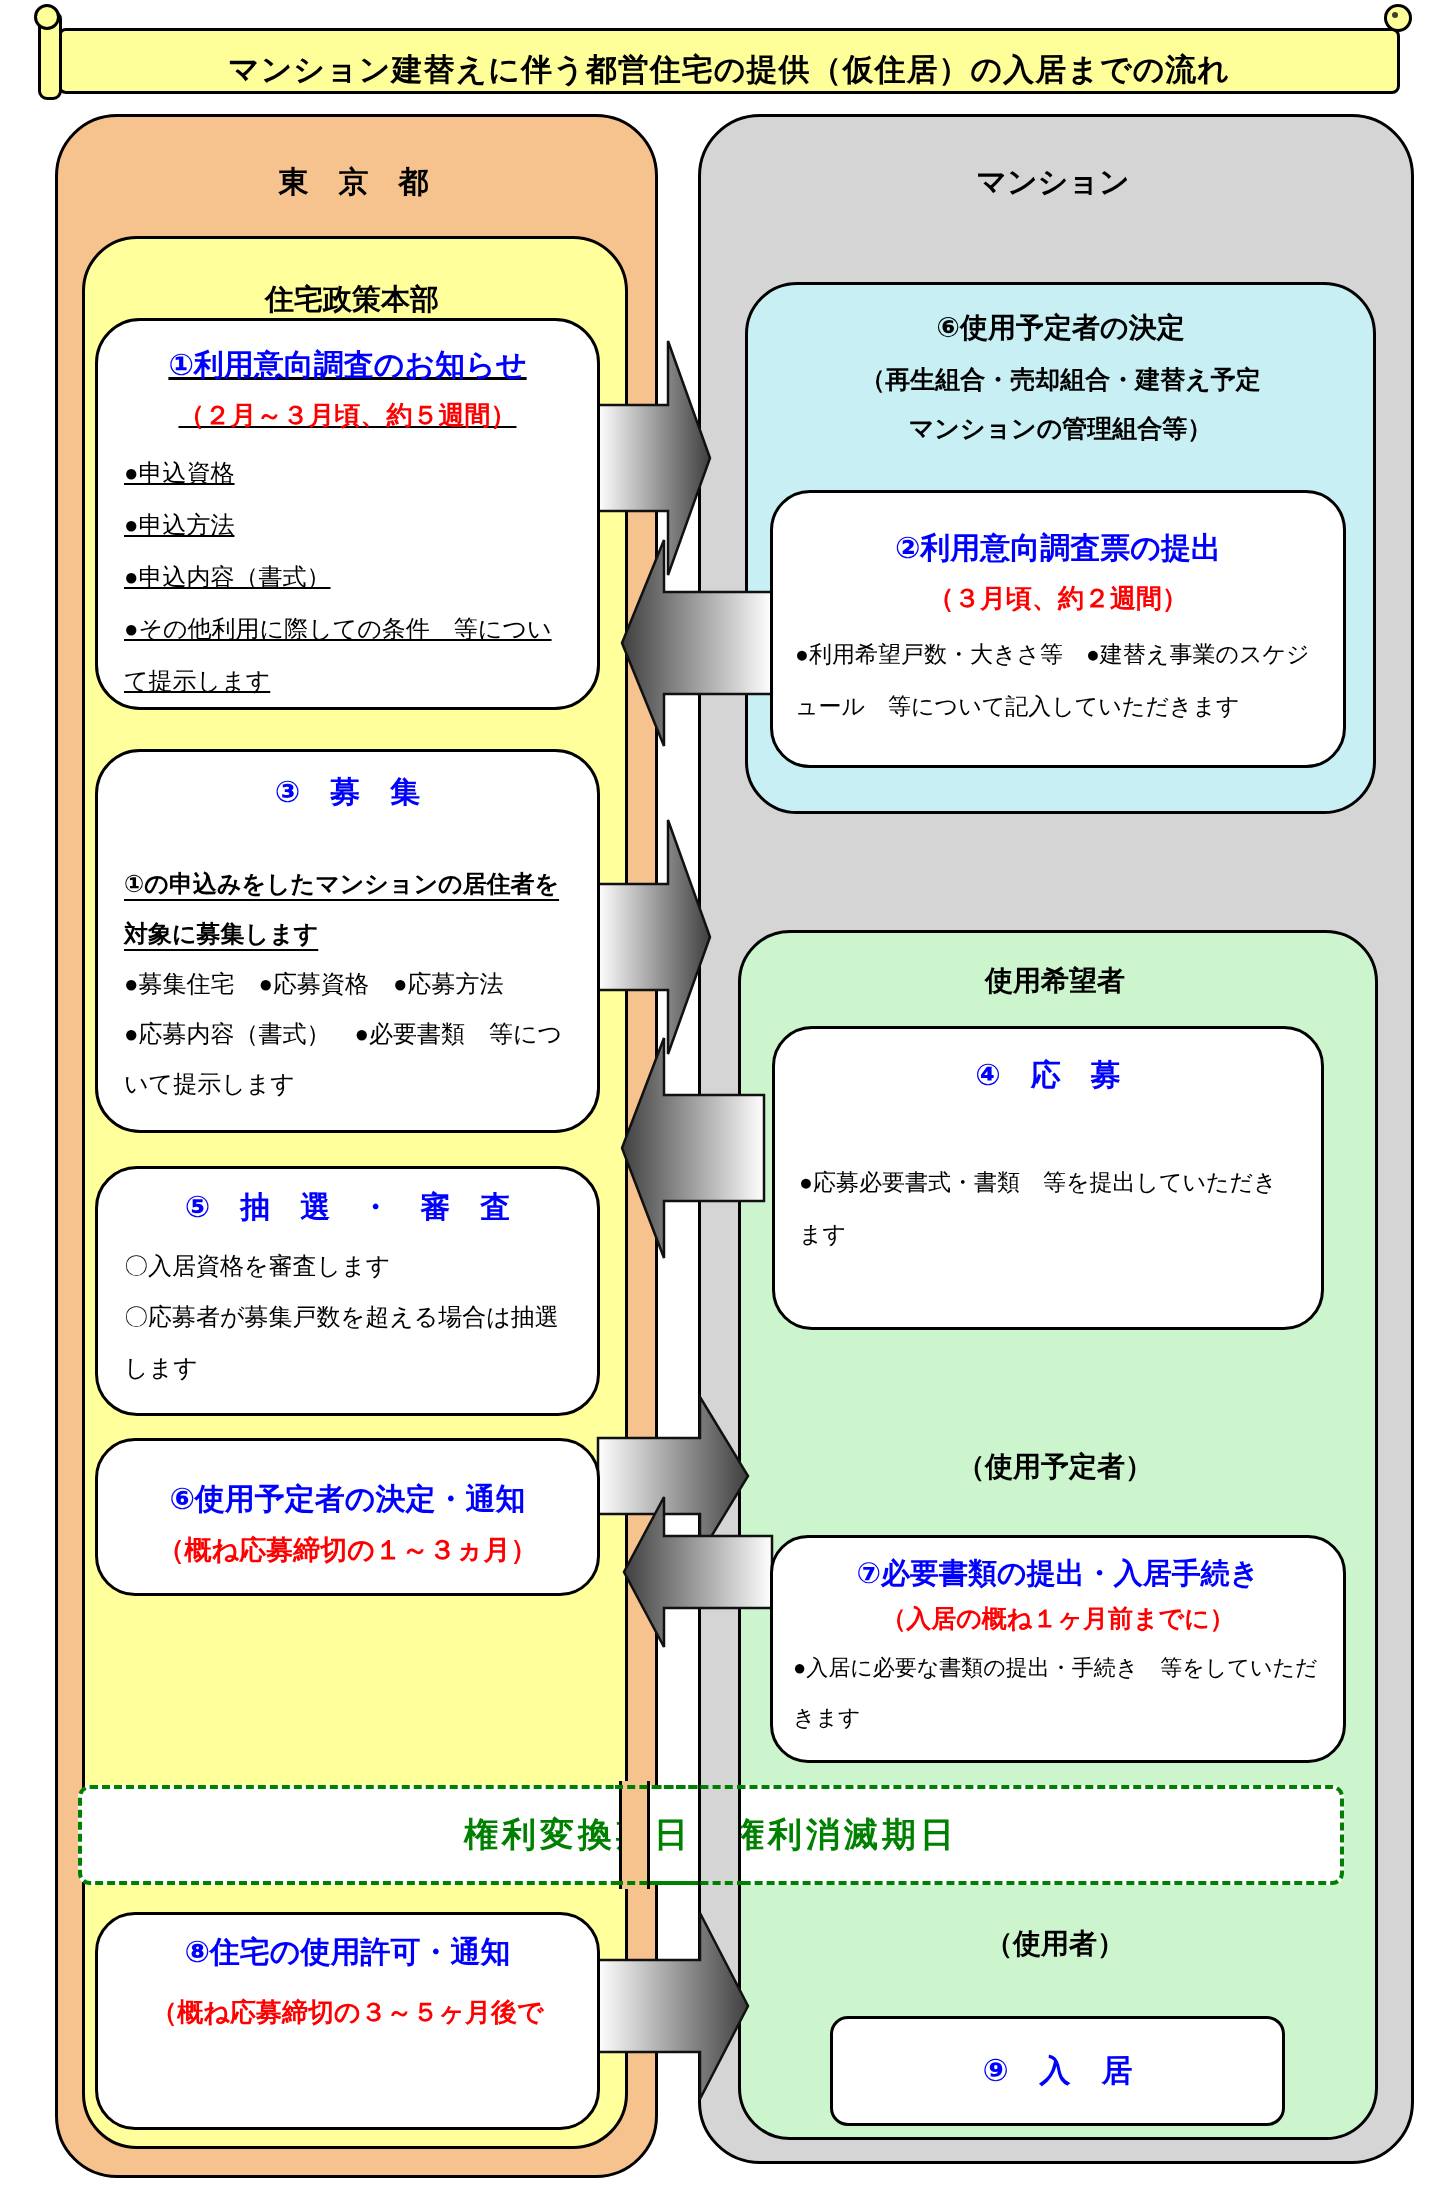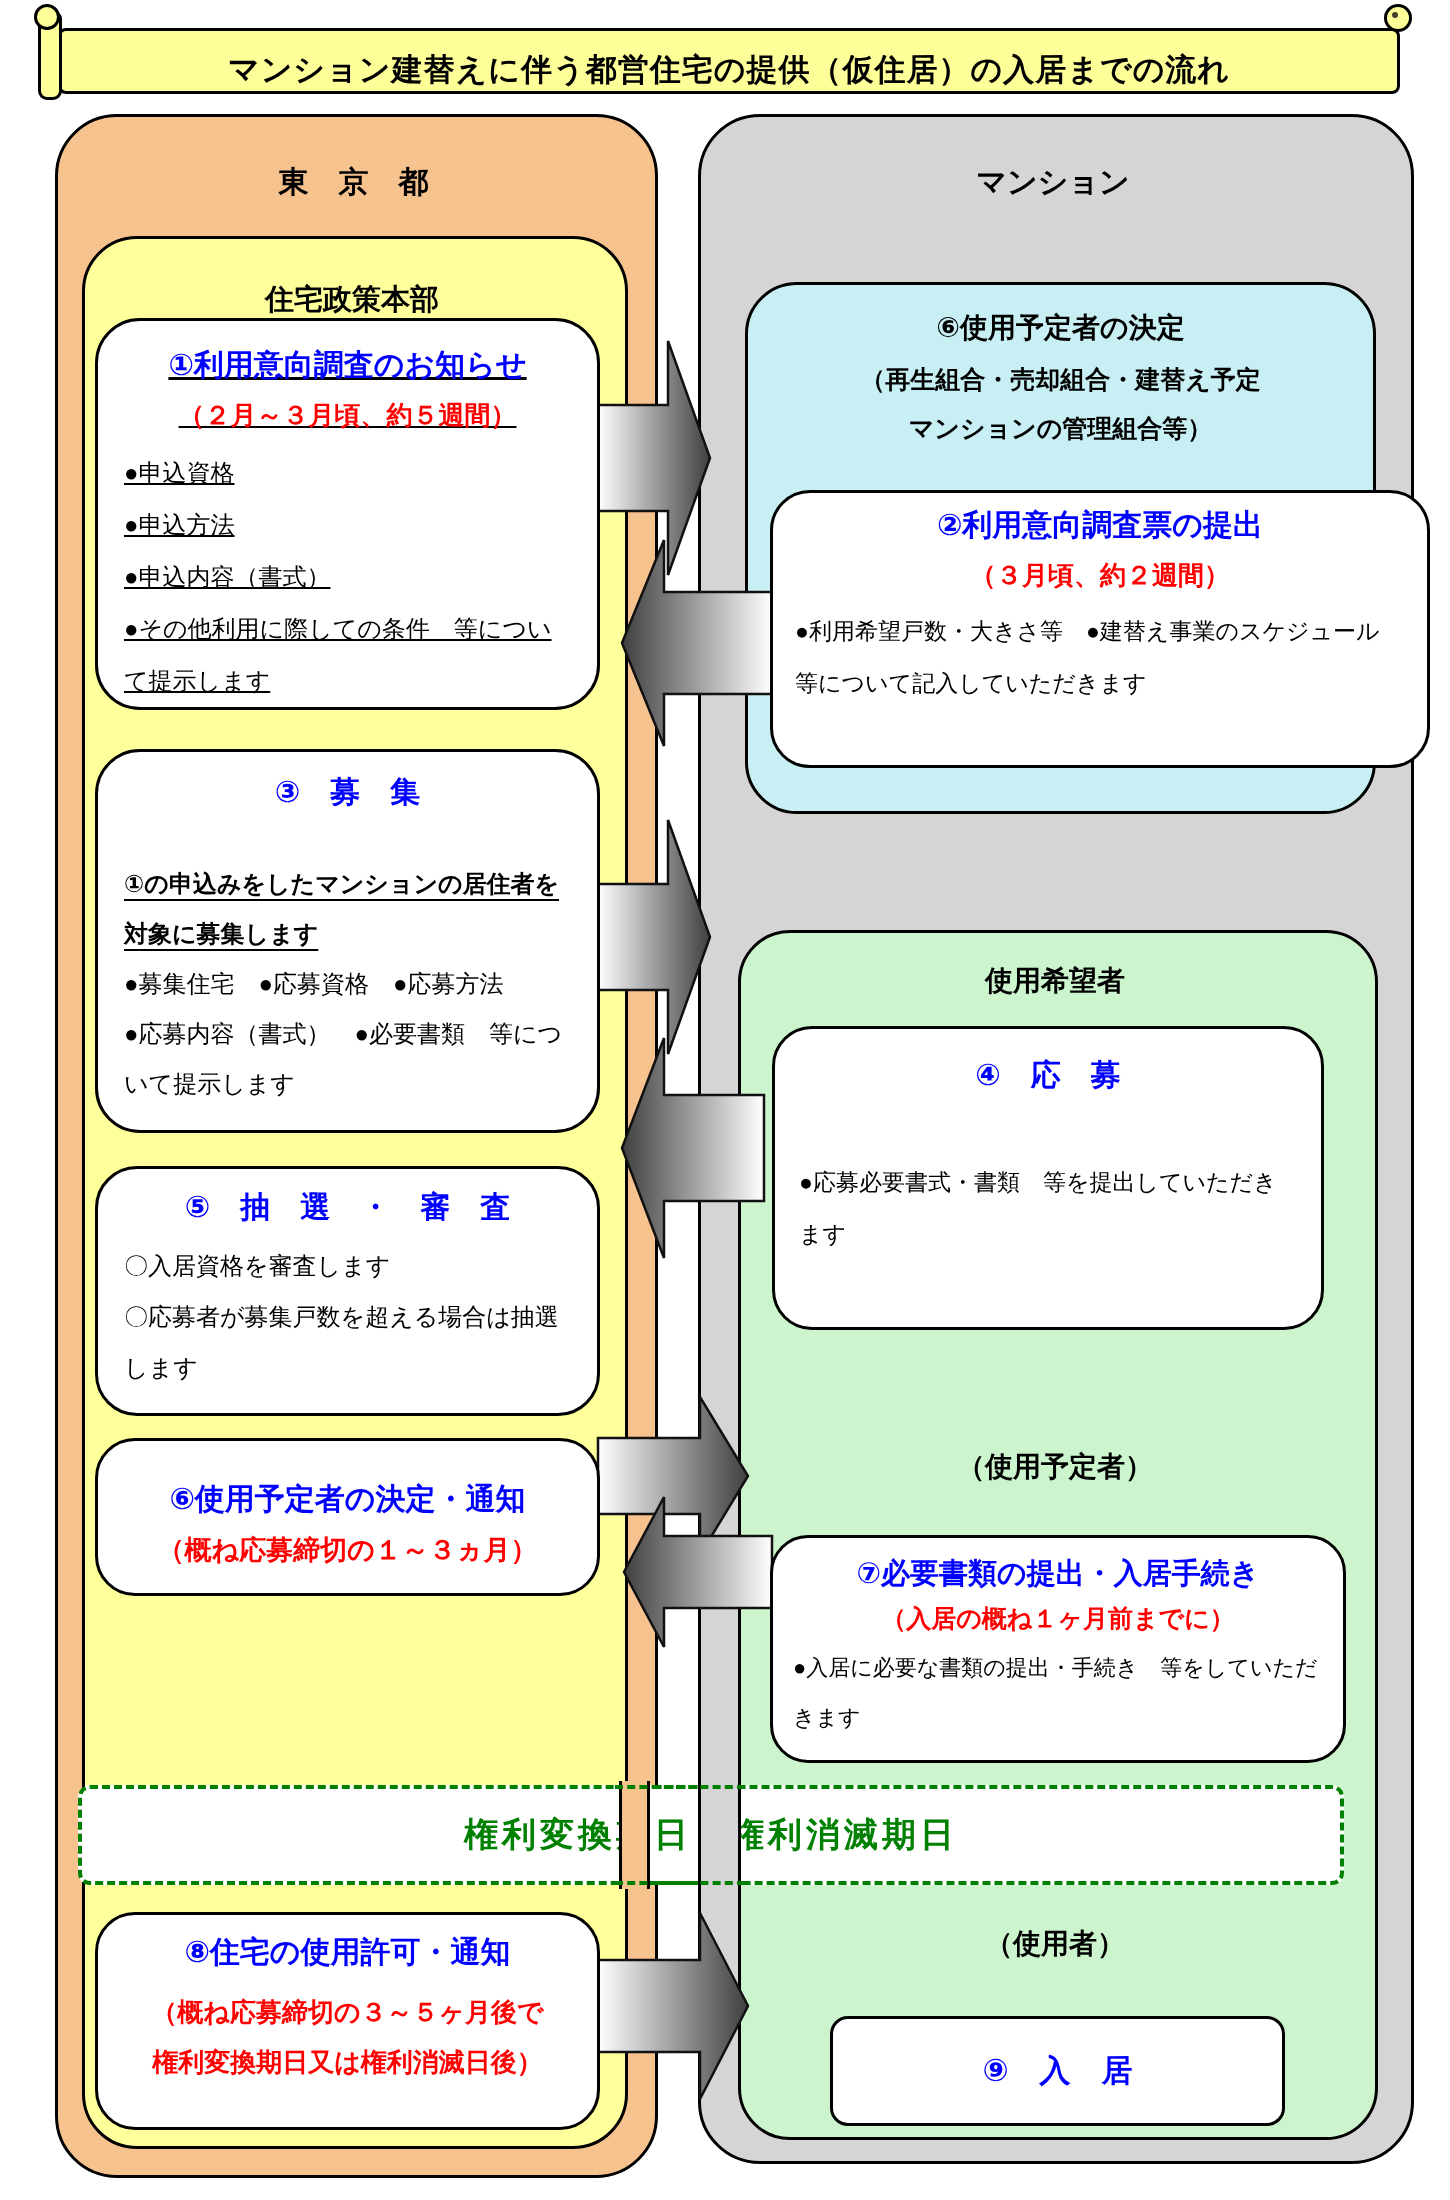--- a/index.html
+++ b/index.html
@@ -50,21 +50,21 @@
   .box1 .step-body{margin-top:14px;padding:0 26px;}
   .box3{left:95px;top:749px;width:505px;height:384px;border-radius:45px;padding-top:20px;}
   .box3 .note{margin-top:46px;padding:0 26px;font-size:24px;font-weight:bold;line-height:50px;text-decoration:underline;text-underline-offset:7px;}
   .box3 .step-body{padding:0 26px;line-height:50px;}
   .box5{left:95px;top:1166px;width:505px;height:250px;border-radius:42px;padding-top:18px;}
   .box5 .step-body{margin-top:12px;padding:0 26px;line-height:51px;}
   .box6{left:95px;top:1438px;width:505px;height:158px;border-radius:40px;padding-top:38px;}
   .box6 .step-period{margin-top:12px;font-size:27px;}
   .box8{left:95px;top:1912px;width:505px;height:218px;border-radius:40px;padding-top:17px;}
   .box8 .step-period{margin-top:14px;line-height:50px;}
-  .box2{left:770px;top:490px;width:660px;height:278px;border-radius:40px;padding-top:12px;}
+  .box2{left:770px;top:490px;width:576px;height:278px;border-radius:40px;padding-top:35px;}
   .box2 .step-period{margin-top:12px;}
   .box2 .step-body{margin-top:12px;padding:0 22px;font-size:23px;}
   .box4{left:772px;top:1026px;width:552px;height:304px;border-radius:40px;padding-top:26px;}
   .box4 .step-body{margin-top:60px;padding:0 24px;font-size:23px;}
   .box7{left:770px;top:1535px;width:576px;height:228px;border-radius:38px;padding-top:16px;}
   .box7 .step-title{font-size:29px;}
   .box7 .step-period{margin-top:8px;font-size:25px;}
   .box7 .step-body{margin-top:8px;padding:0 20px;font-size:22px;line-height:50px;}
   .box9{left:830px;top:2016px;width:455px;height:110px;border-radius:18px;display:flex;align-items:center;justify-content:center;}
   .box9 .step-title{font-size:31px;}
@@ -165,21 +165,20 @@
 
   <div class="wbox box6">
     <div class="step-title">⑥使用予定者の決定・通知</div>
     <div class="step-period">（概ね応募締切の１～３ヵ月）</div>
   </div>
 
   <div class="wbox box8">
     <div class="step-title">⑧住宅の使用許可・通知</div>
     <div class="step-period">
       <div>（概ね応募締切の３～５ヶ月後で</div>
-      <div>権利変換期日又は権利消滅日後）</div>
     </div>
   </div>
 
   <div class="wbox box2">
     <div class="step-title">②利用意向調査票の提出</div>
     <div class="step-period">（３月頃、約２週間）</div>
     <div class="step-body">●利用希望戸数・大きさ等　●建替え事業のスケジュール　等について記入していただきます</div>
   </div>
 
   <div class="wbox box4">

